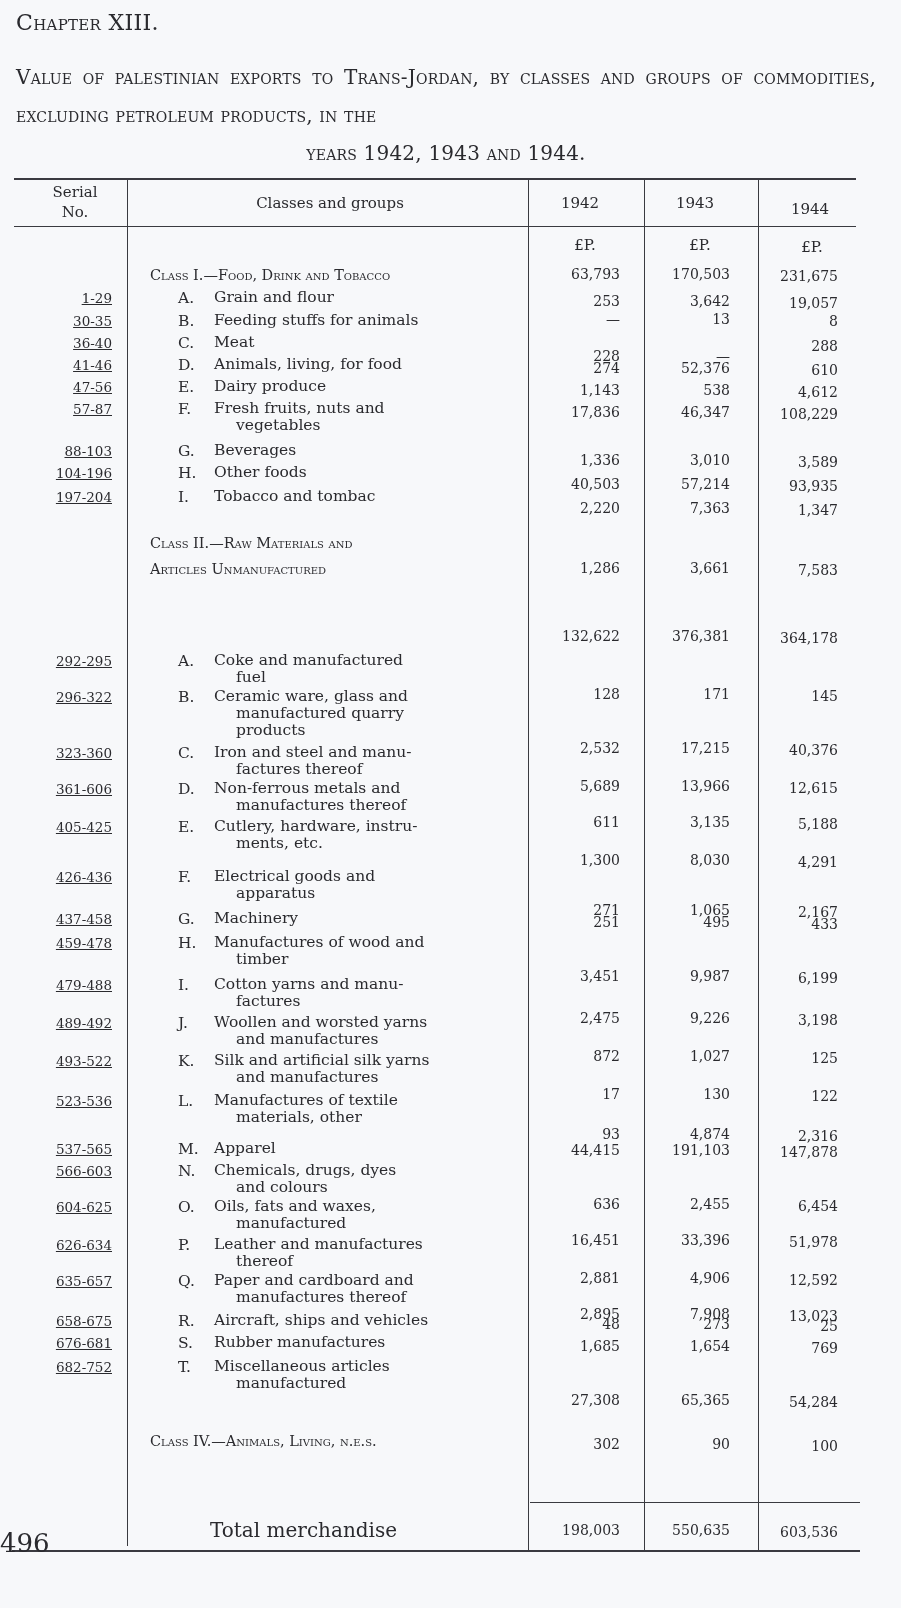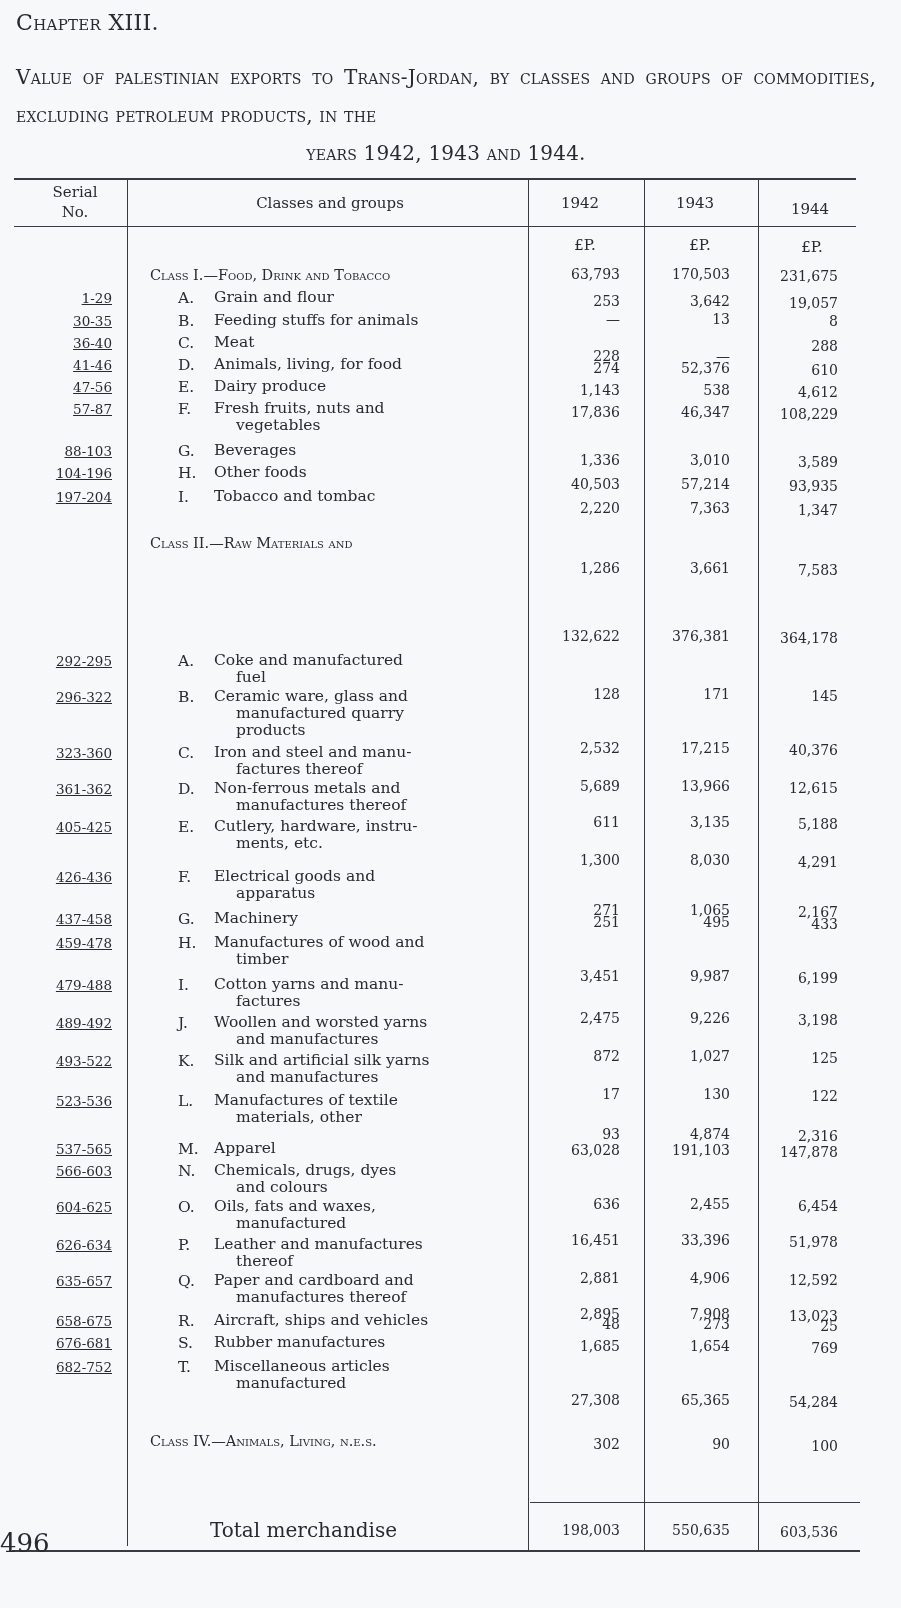--- a/index.html
+++ b/index.html
@@ -165,20 +165,21 @@
       <div class="desc" style="top:488px">
         <span style="display:block">Tobacco and tombac</span>
       </div>
       <div class="num n1" style="top:500px">2,220</div>
       <div class="num n2" style="top:500px">7,363</div>
       <div class="num n3" style="top:502px">1,347</div>
     </div>
     <div class="row" style="top: 0px;">
       <div class="classname" style="top:530px">
         <span style="display:block">Class II.—Raw Materials and</span>
+        <span style="display:block;padding-left:0">Articles Unmanufactured</span>
       </div>
       <div class="num n1" style="top:560px">1,286</div>
       <div class="num n2" style="top:560px">3,661</div>
       <div class="num n3" style="top:562px">7,583</div>
     </div>
     <div class="row" style="top: 0px;">
       <div class="classname" style="top:594px">
       </div>
       <div class="num n1" style="top:628px">132,622</div>
       <div class="num n2" style="top:628px">376,381</div>
@@ -212,21 +213,21 @@
       <div class="letter" style="top:744px">C.</div>
       <div class="desc" style="top:744px">
         <span style="display:block">Iron and steel and manu-</span>
         <span class="cont">factures thereof</span>
       </div>
       <div class="num n1" style="top:778px">5,689</div>
       <div class="num n2" style="top:778px">13,966</div>
       <div class="num n3" style="top:780px">12,615</div>
     </div>
     <div class="row" style="top: 0px;">
-      <div class="serial" style="top:781px">361-362</div>
+      <div class="serial" style="top:781px">361-606</div>
       <div class="letter" style="top:780px">D.</div>
       <div class="desc" style="top:780px">
         <span style="display:block">Non-ferrous metals and</span>
         <span class="cont">manufactures thereof</span>
       </div>
       <div class="num n1" style="top:814px">611</div>
       <div class="num n2" style="top:814px">3,135</div>
       <div class="num n3" style="top:816px">5,188</div>
     </div>
     <div class="row" style="top: 0px;">
@@ -315,21 +316,21 @@
       <div class="num n1" style="top:1126px">93</div>
       <div class="num n2" style="top:1126px">4,874</div>
       <div class="num n3" style="top:1128px">2,316</div>
     </div>
     <div class="row" style="top: 0px;">
       <div class="serial" style="top:1141px">537-565</div>
       <div class="letter" style="top:1140px">M.</div>
       <div class="desc" style="top:1140px">
         <span style="display:block">Apparel</span>
       </div>
-      <div class="num n1" style="top:1142px">63,028</div>
+      <div class="num n1" style="top:1142px">44,415</div>
       <div class="num n2" style="top:1142px">191,103</div>
       <div class="num n3" style="top:1144px">147,878</div>
     </div>
     <div class="row" style="top: 0px;">
       <div class="serial" style="top:1163px">566-603</div>
       <div class="letter" style="top:1162px">N.</div>
       <div class="desc" style="top:1162px">
         <span style="display:block">Chemicals, drugs, dyes</span>
         <span class="cont">and colours</span>
       </div>

